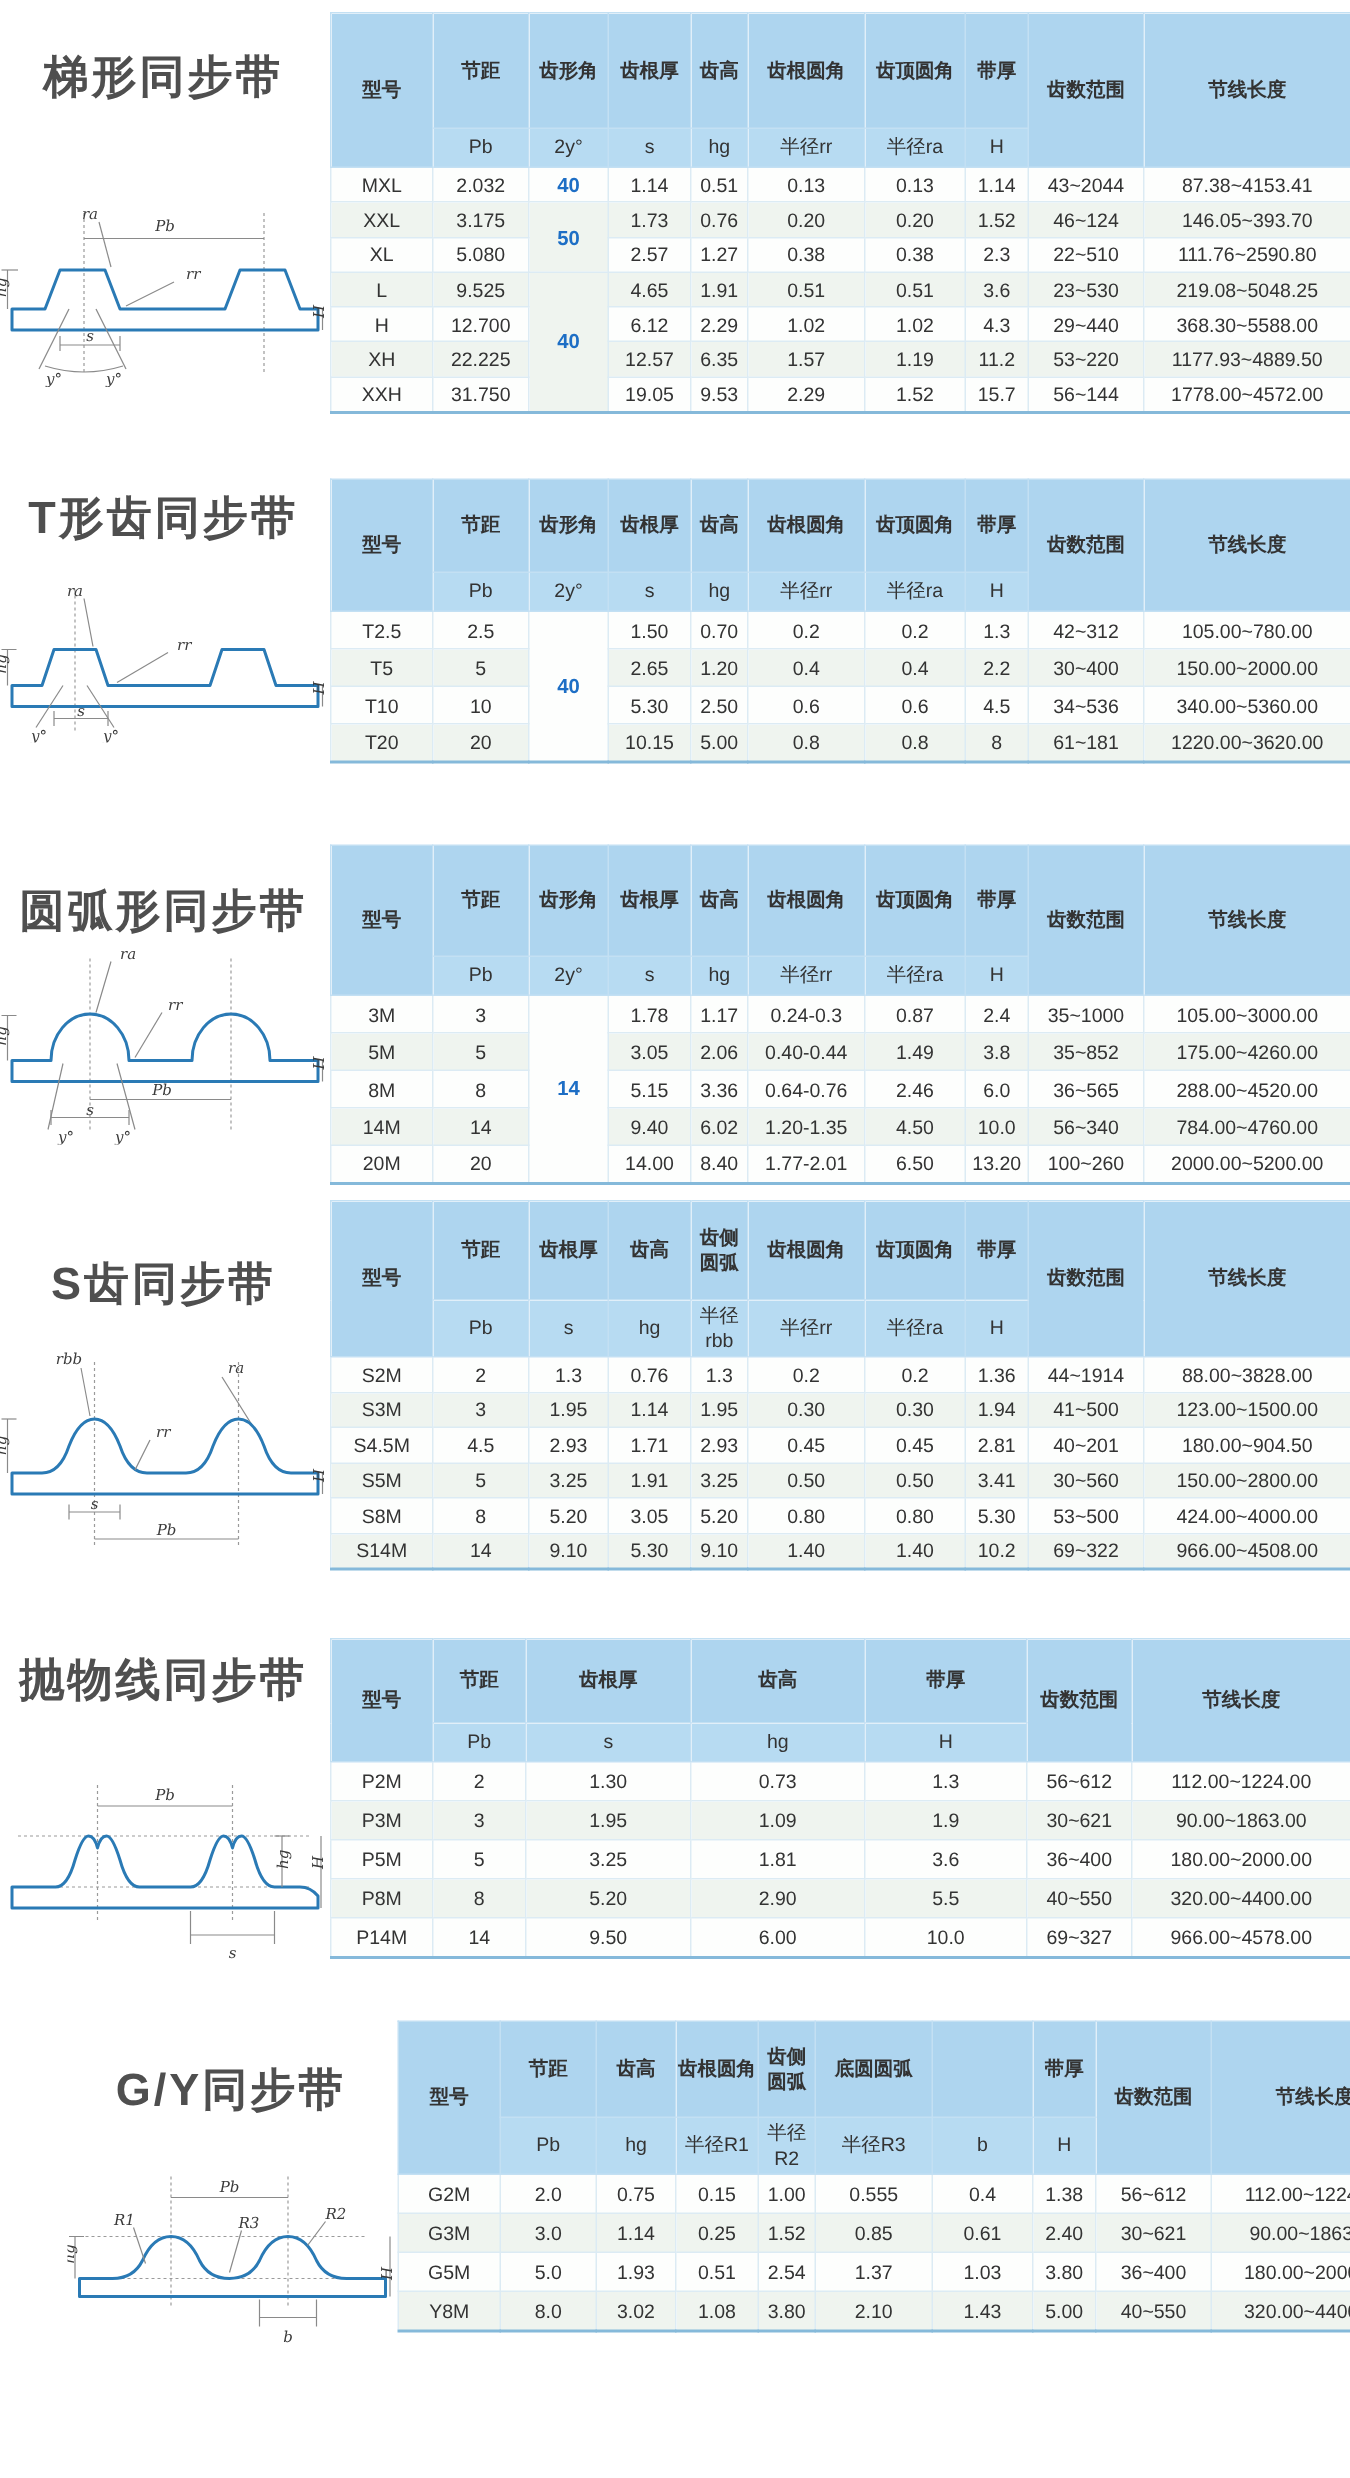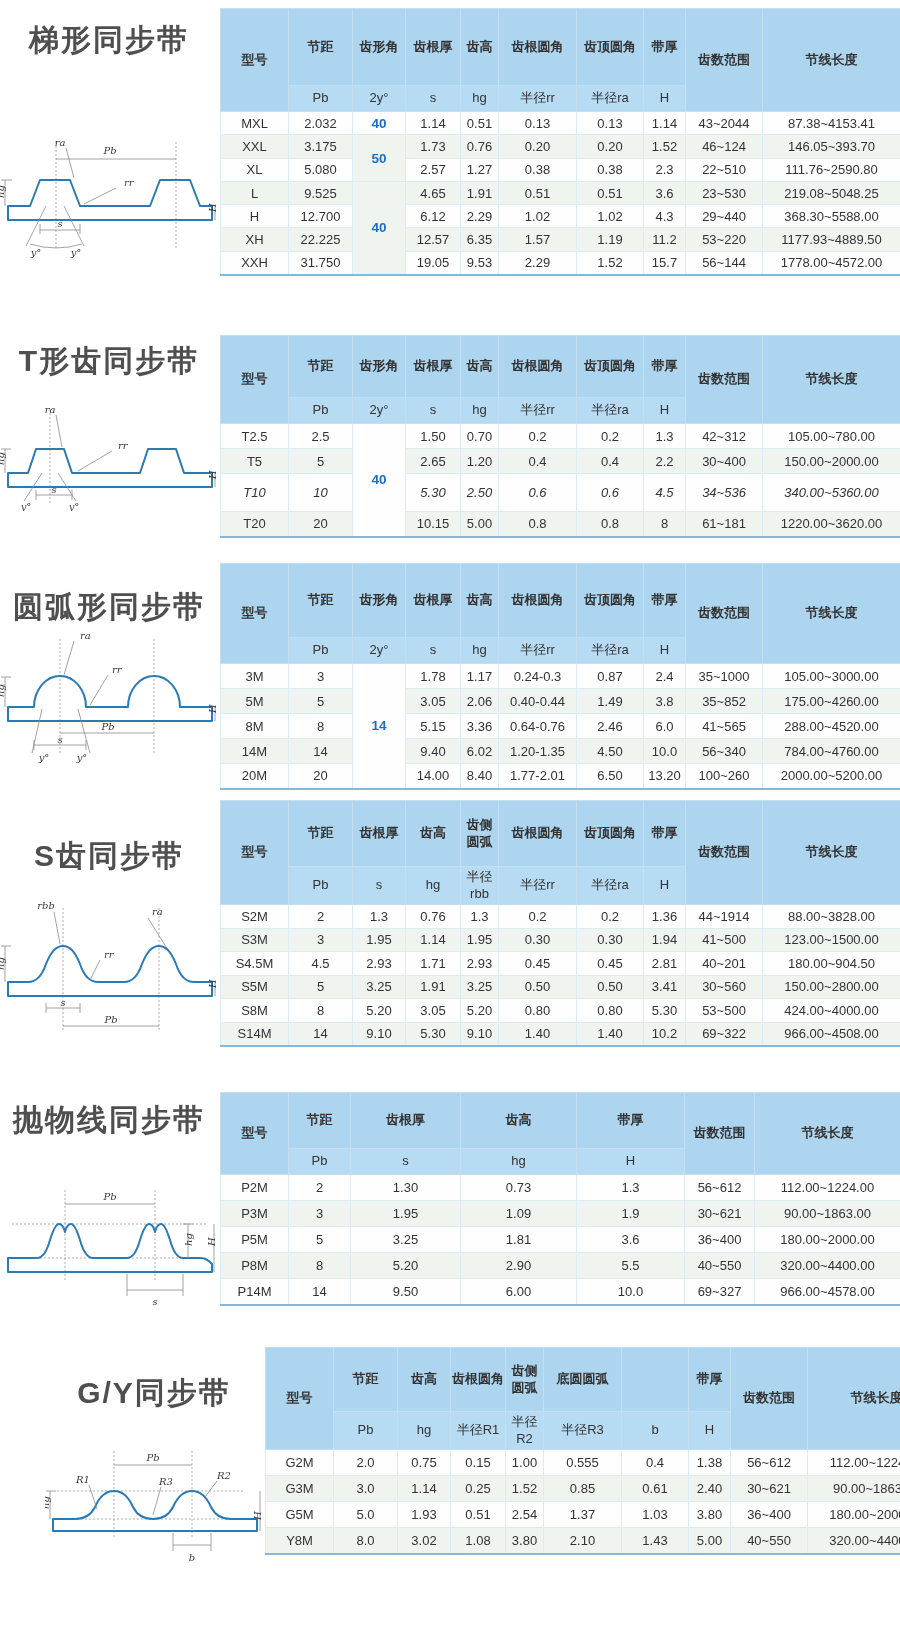--- a/index.html
+++ b/index.html
@@ -26,21 +26,21 @@
   .dim{stroke:#8a8a8a;stroke-width:0.8;fill:none;}
   .dot{stroke:#9a9a9a;stroke-width:0.8;stroke-dasharray:2 2;fill:none;}
   .lbl{font-family:"DejaVu Serif","Liberation Serif",serif;font-style:italic;
        font-size:10px;fill:#3a3a3a;}
 </style>
 </head>
 <body>
 
 <div class="section" id="sec0" style="top: 8px;">
   <div class="left">
-    <div class="sec-title" style="margin-top: 12px; font-family: Liberation Mono, monospace;">梯形同步带</div>
+    <div class="sec-title" style="margin-top: 23px; font-family: Liberation Mono, monospace;">梯形同步带</div>
     <svg class="diagram" width="218" height="132" viewBox="0 0 218 132" style="top: 118px;">
       <line class="dot" x1="56" y1="16" x2="56" y2="122"></line>
         <line class="dot" x1="176" y1="16" x2="176" y2="122"></line>
       <line class="dim" x1="56" y1="33" x2="176" y2="33"></line>
       <text class="lbl" x="110" y="28" text-anchor="middle">Pb</text>
       <line class="dim" x1="66" y1="22" x2="74" y2="52"></line>
       <text class="lbl" x="60" y="20" text-anchor="middle">ra</text>
       <path class="bp" d="M8,94 L8,80 L30,80 L40,54 L70,54 L80,80 L150,80 L160,54 L190,54 L200,80 L212,80 L212,94 Z"></path>
       <line class="dim" x1="116" y1="62" x2="84" y2="78"></line>
       <text class="lbl" x="124" y="60">rr</text>
@@ -176,21 +176,21 @@
             <td>1.52</td>
             <td>15.7</td>
             <td>56~144</td>
             <td>1778.00~4572.00</td>
           </tr>
         </tbody>
       </table>
     </div>
 </div>
 
-<div class="section" id="sec1" style="top: 335px;">
+<div class="section" id="sec1" style="top: 319px;">
   <div class="left">
     <div class="sec-title" style="margin-top: 6px;">T形齿同步带</div>
     <svg class="diagram" width="218" height="112" viewBox="0 0 218 112" style="top: 64px;">
       <line class="dot" x1="50" y1="10" x2="50" y2="106"></line>
       <line class="dim" x1="56" y1="16" x2="62" y2="48"></line>
       <text class="lbl" x="50" y="14" text-anchor="middle">ra</text>
       <path class="bp" d="M8,88 L8,74 L28,74 L36,50 L64,50 L72,74 L140,74 L148,50 L176,50 L184,74 L212,74 L212,88 Z"></path>
       <line class="dim" x1="112" y1="52" x2="78" y2="72"></line>
       <text class="lbl" x="118" y="50">rr</text>
       <line class="dim" x1="5" y1="50" x2="5" y2="74"></line>
@@ -262,21 +262,21 @@
             <td>T5</td>
             <td>5</td>
             <td>2.65</td>
             <td>1.20</td>
             <td>0.4</td>
             <td>0.4</td>
             <td>2.2</td>
             <td>30~400</td>
             <td>150.00~2000.00</td>
           </tr>
-          <tr style="height: 38px; font-style: italic;">
+          <tr style="height: 25px;">
             <td>T10</td>
             <td>10</td>
             <td>5.30</td>
             <td>2.50</td>
             <td>0.6</td>
             <td>0.6</td>
             <td>4.5</td>
             <td>34~536</td>
             <td>340.00~5360.00</td>
           </tr>
@@ -386,21 +386,21 @@
             <td>175.00~4260.00</td>
           </tr>
           <tr style="height: 25px;">
             <td>8M</td>
             <td>8</td>
             <td>5.15</td>
             <td>3.36</td>
             <td>0.64-0.76</td>
             <td>2.46</td>
             <td>6.0</td>
-            <td>41~565</td>
+            <td>36~565</td>
             <td>288.00~4520.00</td>
           </tr>
           <tr style="height: 25px;">
             <td>14M</td>
             <td>14</td>
             <td>9.40</td>
             <td>6.02</td>
             <td>1.20-1.35</td>
             <td>4.50</td>
             <td>10.0</td>

